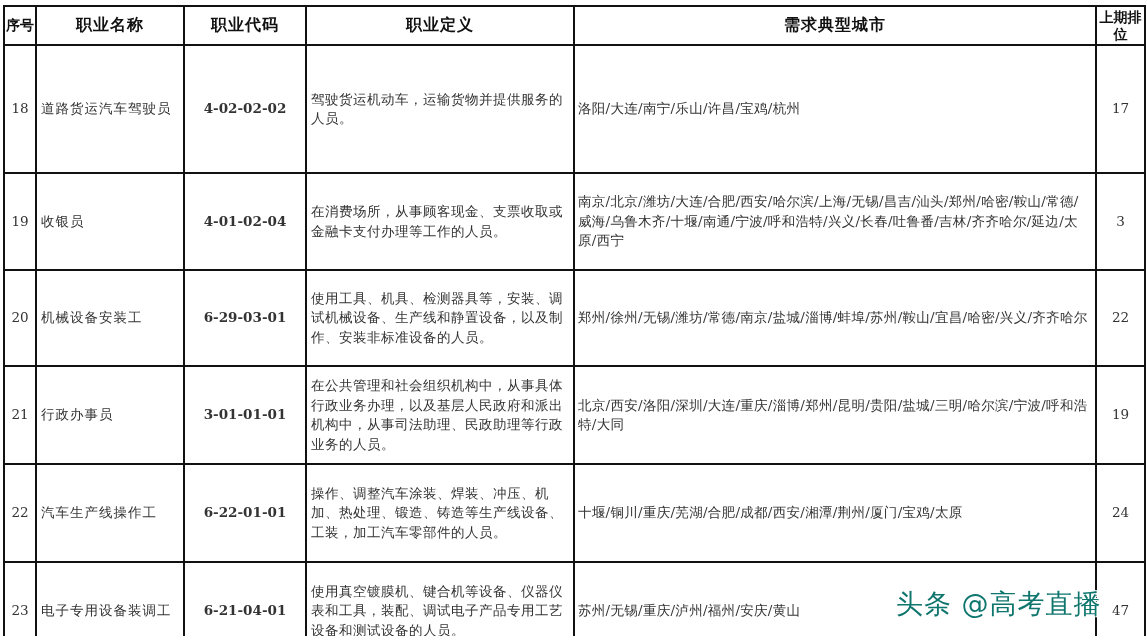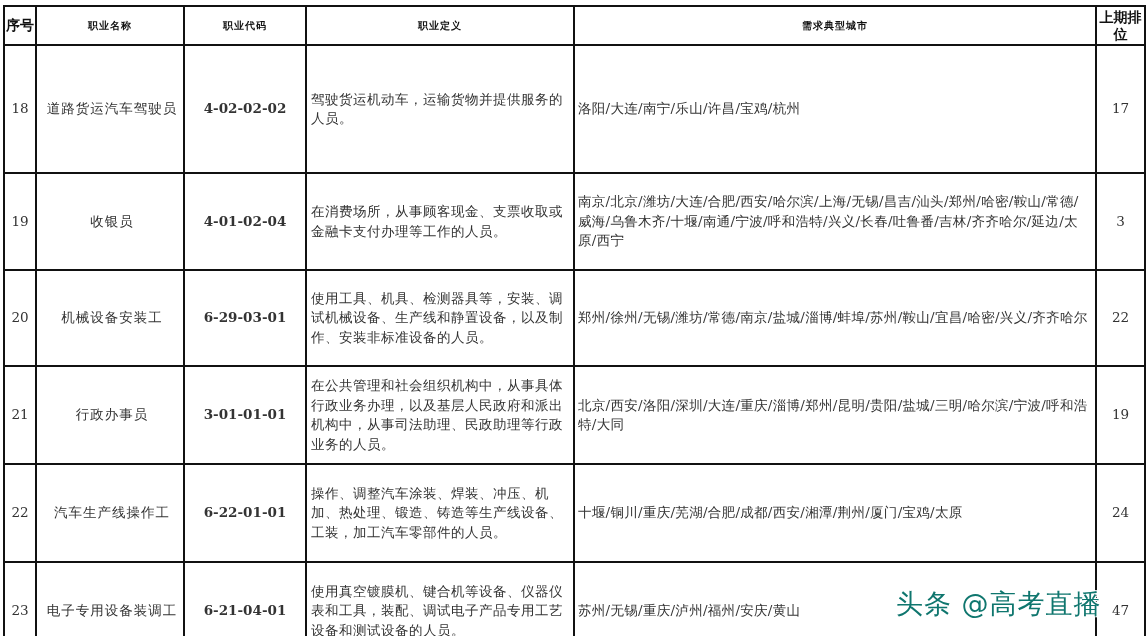--- a/index.html
+++ b/index.html
@@ -25,40 +25,40 @@
     }
     table.jobs td, table.jobs th {
       border: 2px solid #111;
       padding: 0;
       overflow: hidden;
     }
     table.jobs th {
       height: 37px;
       font-family: "DejaVu Sans", "Liberation Sans", sans-serif;
       font-weight: bold;
-      font-size: 10px;
+      font-size: 16px;
       color: #111;
       text-align: center;
       vertical-align: middle;
       letter-spacing: 1px;
     }
     table.jobs th.stacked {
       font-size: 14px;
       line-height: 17px;
       letter-spacing: 0;
     }
     table.jobs td {
       height: 94px;
       font-size: 13.5px;
       line-height: 19.5px;
       vertical-align: middle;
       color: #333;
     }
     td.c-no { text-align: center; font-size: 14px; }
-    td.c-name { padding-left: 4px !important; text-align: center; letter-spacing: 1px; font-family: Liberation Serif, serif; }
+    td.c-name { padding-left: 4px !important; text-align: left; letter-spacing: 1px; font-family: Liberation Serif, serif; }
     td.c-code { text-align: center; font-size: 14px; font-weight: bold; }
     td.c-def { padding: 0 4px 0 4px !important; text-align: left; letter-spacing: 0.5px; }
     td.c-cities { padding: 0 6px 0 3px !important; text-align: left; letter-spacing: 0.3px; word-break: break-all; margin-top: 24px; }
     td.c-rank { text-align: center; font-size: 14px; }
     .watermark {
       position: absolute;
       left: 896px;
       top: 586px;
       font-family: "DejaVu Sans", "Liberation Sans", sans-serif;
       font-size: 27px;

